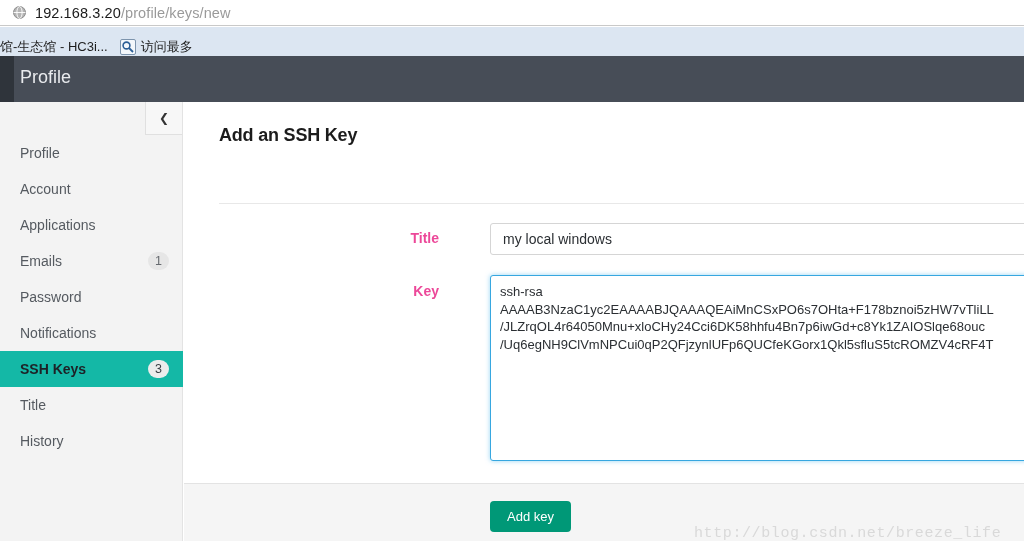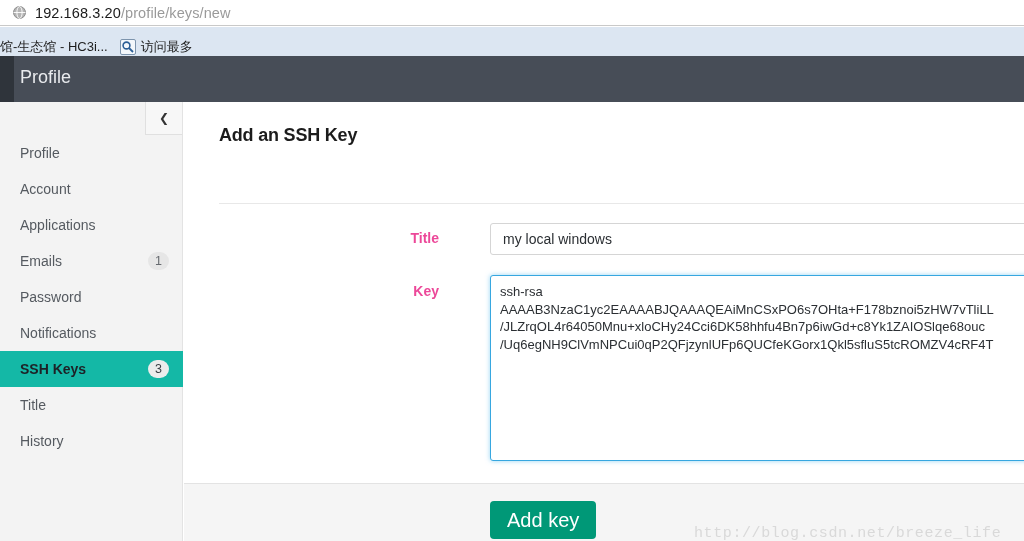--- a/index.html
+++ b/index.html
@@ -260,21 +260,21 @@
     border-top: 1px solid #e3e3e3;
   }
   .btn-add {
     position: absolute;
     left: 306px; top: 17px;
     background: #009877;
     border: none;
     border-radius: 4px;
     color: #ffffff;
     font-family: "Liberation Sans", sans-serif;
-    font-size: 20px;
+    font-size: 13px;
     padding: 9px 17px;
     cursor: pointer;
     line-height: 1;
   }
 
   .watermark {
     position: absolute;
     left: 510px; top: 41px;
     font-family: "Liberation Mono", monospace;
     font-size: 15px;

